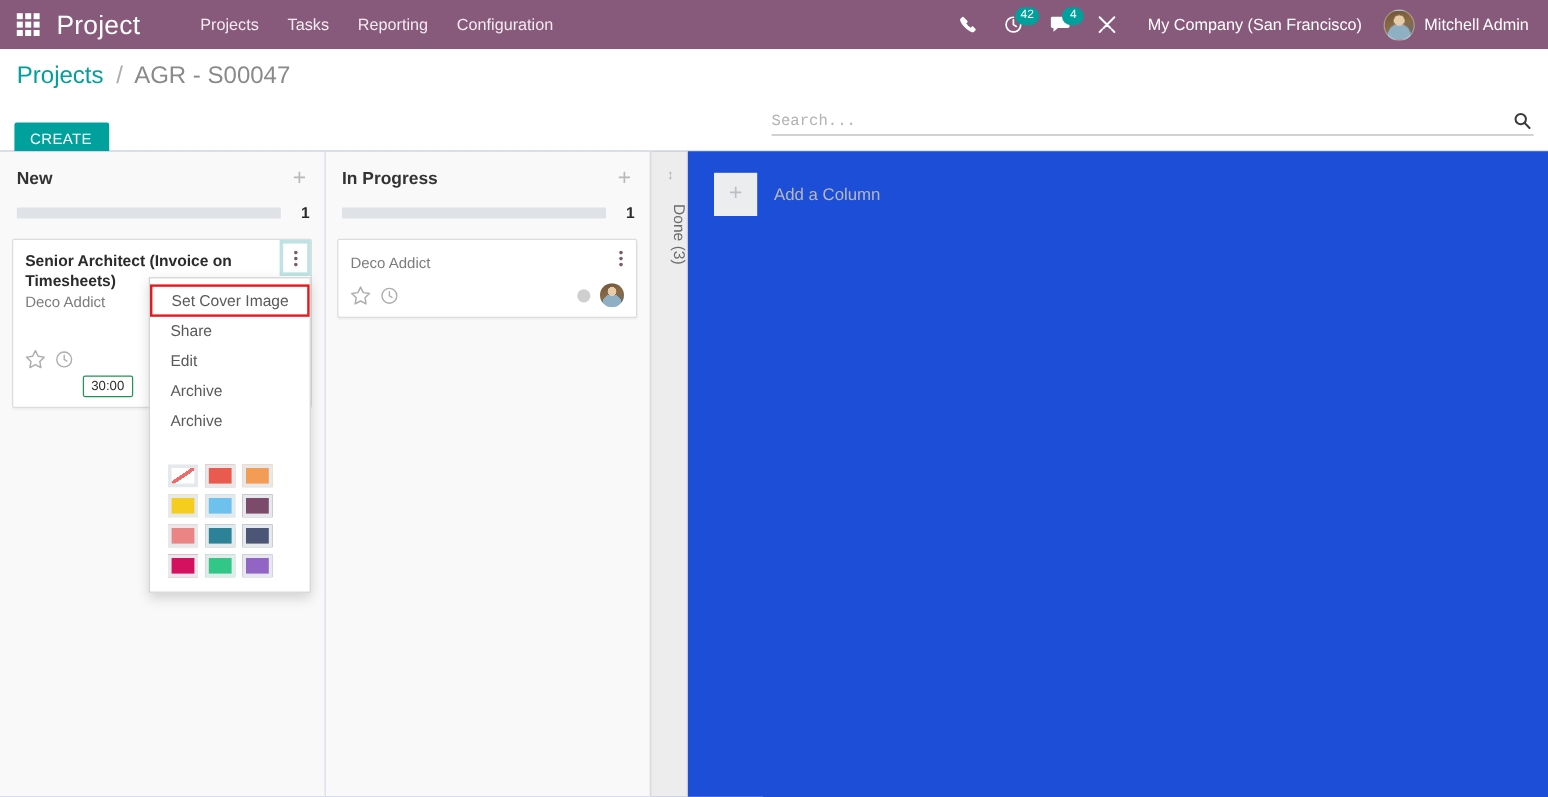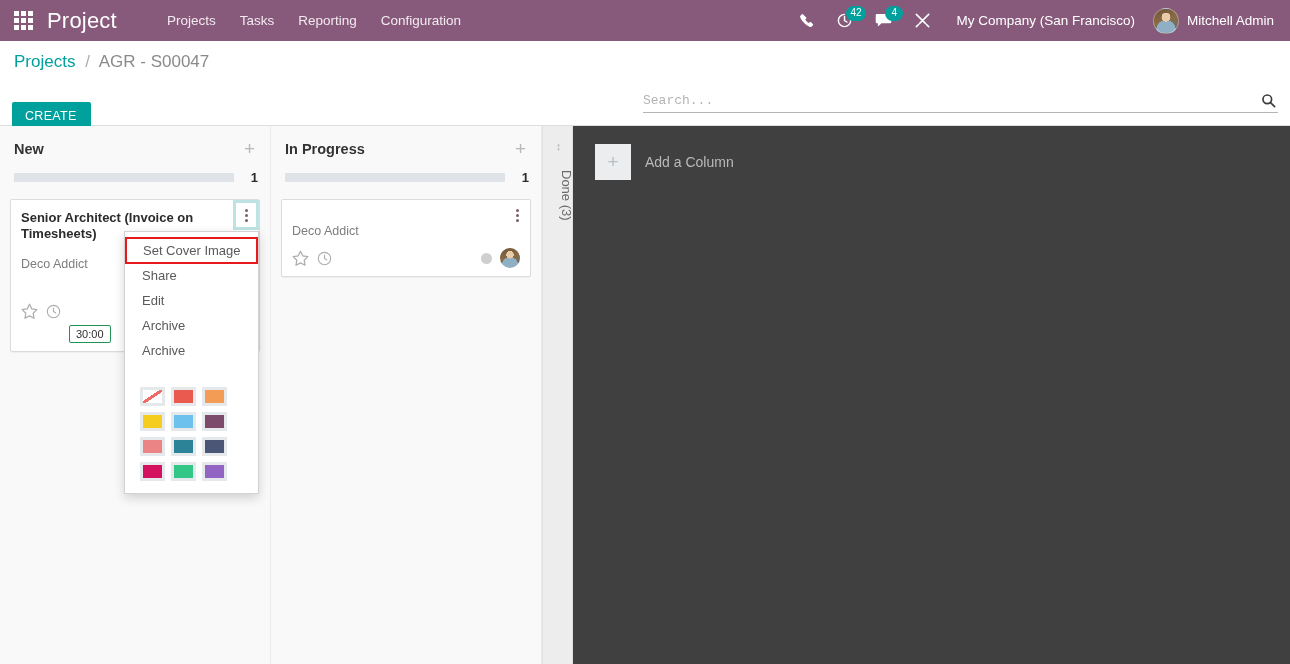--- a/index.html
+++ b/index.html
@@ -78,21 +78,21 @@
 
   
   .control-panel {
     background: #fff;
     border-bottom: 1px solid #dfdfdf;
     height: 85px;
     position: relative;
   }
   .breadcrumb {
     position: absolute; left: 14px; top: 11px;
-    font-size: 17px;
+    font-size: 20px;
   }
   .breadcrumb .bc-link { color: #00a09d; cursor: pointer; }
   .breadcrumb .bc-sep { color: #adadad; margin: 0 5px; }
   .breadcrumb .bc-current { color: #8a8a8a; }
   .create-btn {
     position: absolute; left: 12px; top: 89px;
     transform: translateY(-100%);
     background: #00a09d; color: #fff;
     border: none; border-radius: 2px;
     font-size: 12.5px; font-family: inherit;
@@ -137,21 +137,21 @@
     display: flex; align-items: center; justify-content: center;
     cursor: pointer; color: #4c4c4c; border-radius: 2px;
   }
   .vbtn.active { background: #e9e9e9; }
 
   
   .kanban {
     position: absolute; top: 126px; left: 0;
     width: 1290px; height: 538px;
     display: flex;
-    background: #404040;
+    background: #1d4ed8;
   }
   .kcol {
     width: 271px; flex: none;
     padding: 0 10px;
     position: relative;
     background: #f9f9f9;
   }
   .kcol.first { border-right: 1px solid #ebebeb; }
   .kcol.second { border-right: 1px solid #ebebeb; }
   .kcol-head {
@@ -185,21 +185,21 @@
     margin-bottom: 8px;
     position: relative;
     cursor: pointer;
     box-shadow: 0 1px 1px rgba(0,0,0,.04);
   }
   .kcard-title {
     font-size: 13px; font-weight: bold; color: #2b2b2b;
     line-height: 1.25; padding-right: 26px;
   }
   .kcard-sub {
-    font-size: 12.5px; color: #7d7d7d; margin-top: 14px;
+    font-size: 12.5px; color: #7d7d7d; margin-top: 2px;
   }
   .kcard-footer {
     display: flex; align-items: center; gap: 8px;
     margin-top: 10px;
   }
   .kcard-footer .spacer { flex: 1; }
   .icon-btn { cursor: pointer; display: flex; color: #adadad; }
   .time-badge {
     border: 1px solid #1f9254; color: #2f2f2f;
     font-size: 11px; padding: 1px 6px; border-radius: 2px;

